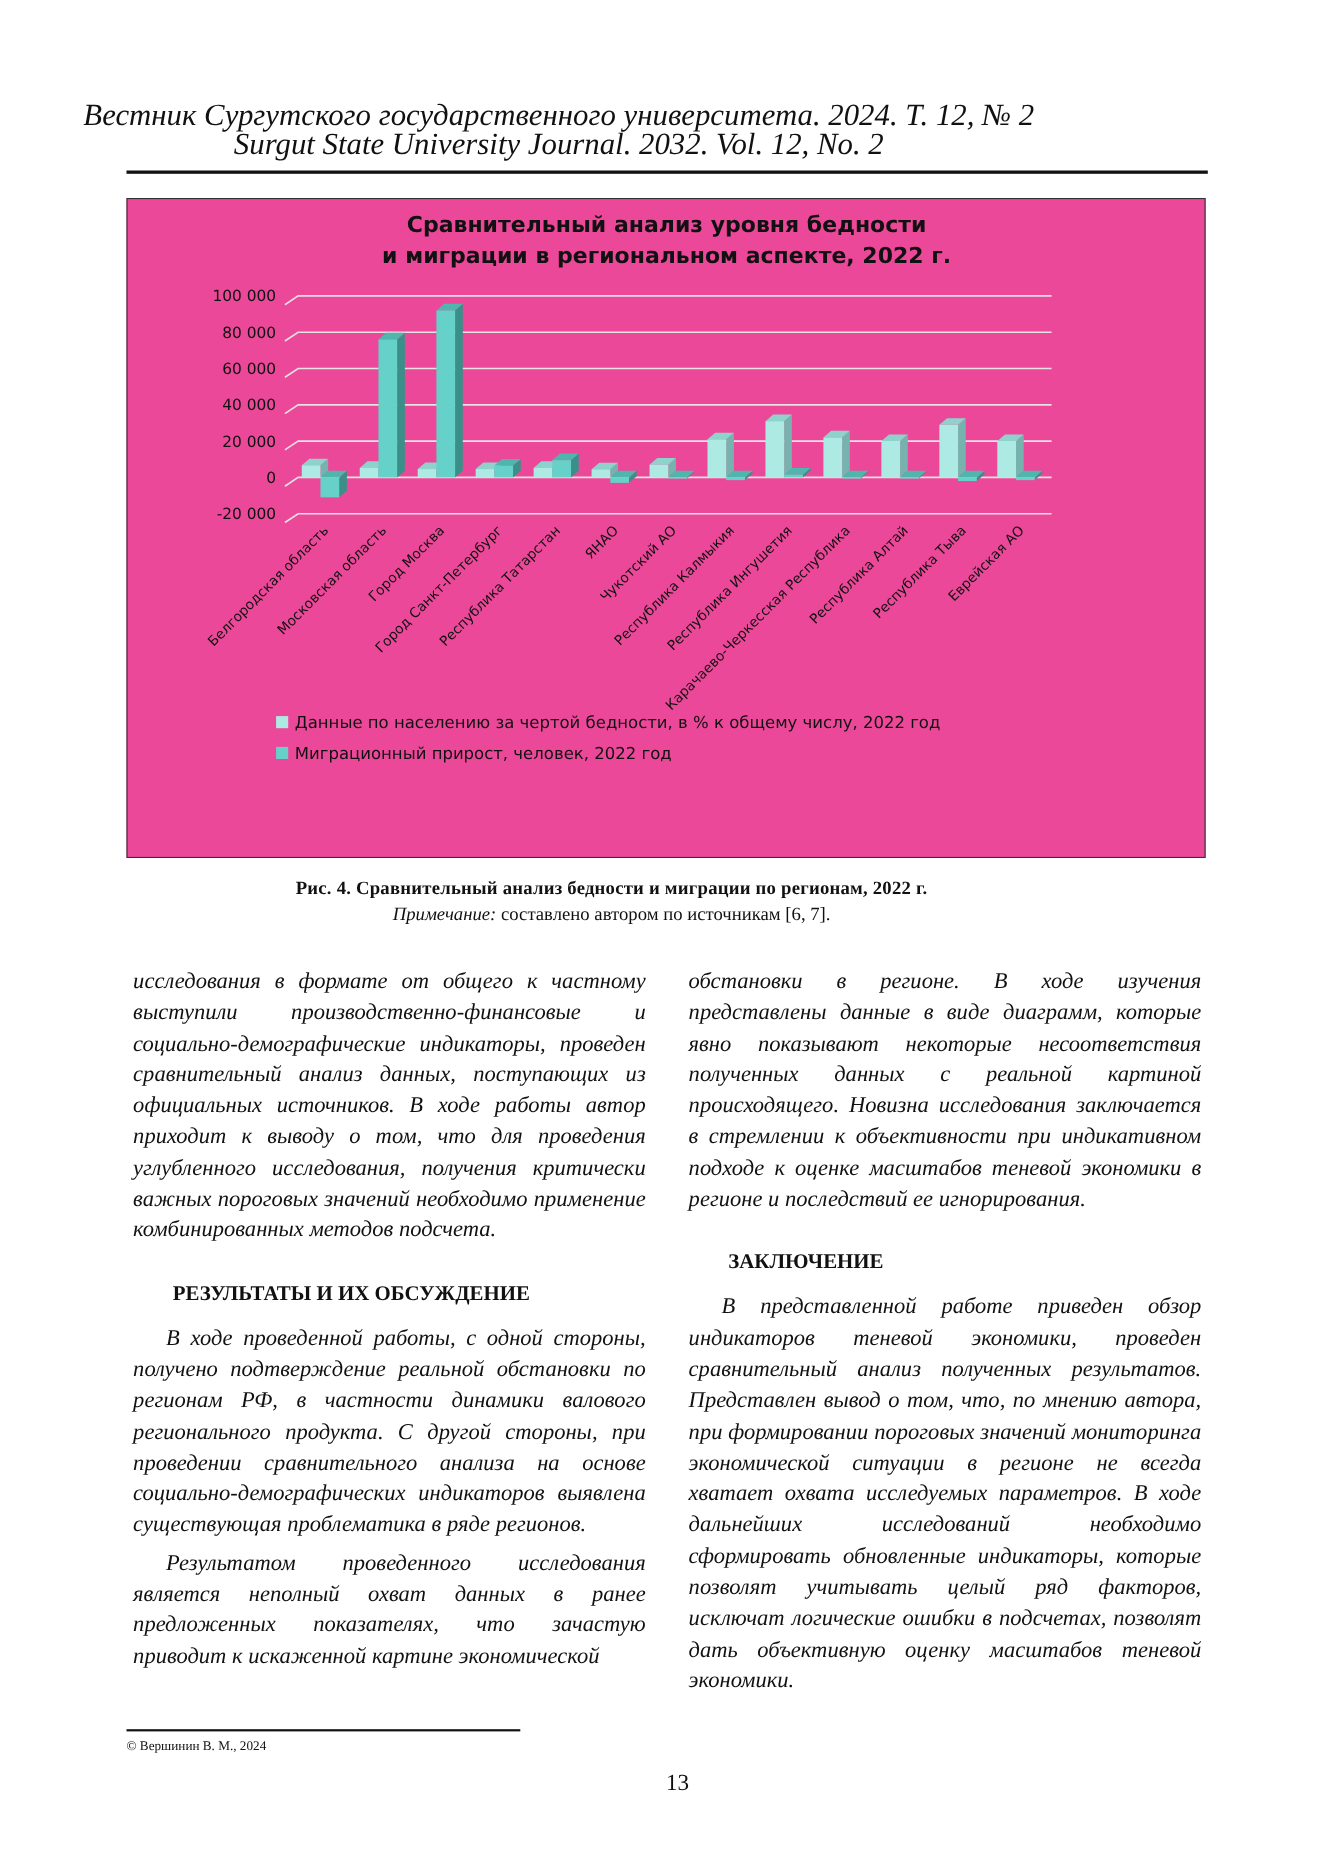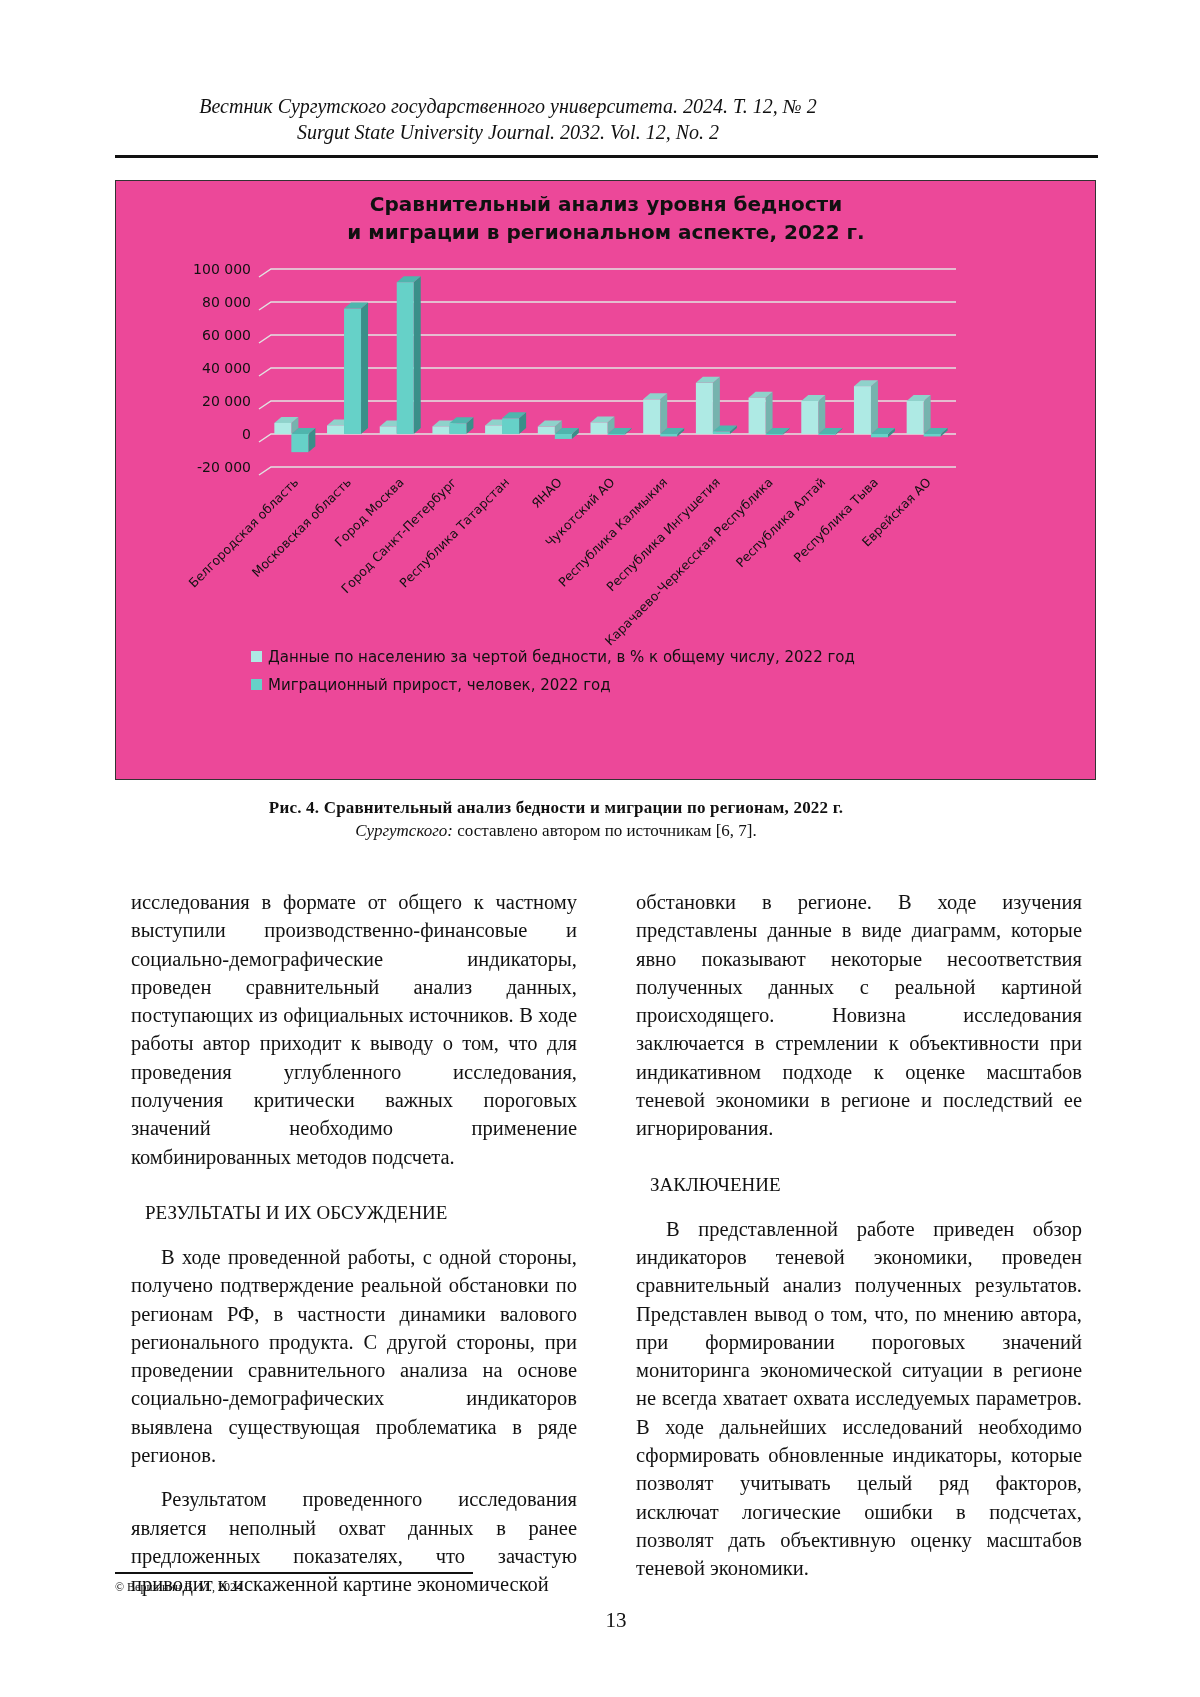--- a/index.html
+++ b/index.html
@@ -1,28 +1,28 @@
 <!DOCTYPE html>
 <html><head>
 <meta charset="utf-8">
 <style>
   html, body { margin:0; padding:0; background:#fff; }
   body { width:1200px; height:1697px; position:relative; overflow:hidden; color:#111; }
   .serif { font-family:"Liberation Serif","DejaVu Serif",serif; }
-  #header { position:absolute; left:0; top:93px; width:1016px; text-align:center; font-style:italic; font-size:20px; line-height:26px; }
+  #header { position:absolute; left:0; top:93px; width:1016px; text-align:center; font-style:italic; font-size:28px; line-height:26px; }
   #header-rule { position:absolute; left:115px; top:155px; width:983px; height:3px; background:#111; }
   #chart-box { position:absolute; left:115px; top:180px; width:981px; height:600px; border:1.5px solid #333; box-sizing:border-box; background:#ec4899; }
   #chart-svg { position:absolute; left:0; top:0; }
   #caption { position:absolute; left:0; top:796px; width:1112px; text-align:center; font-size:17px; line-height:23px; }
   #caption .fig { font-weight:bold; letter-spacing:0.2px; }
   #caption .note-label { font-style:italic; }
   .col { position:absolute; width:478px; font-size:20.5px; line-height:28.3px; text-align:justify; hyphens:manual; }
-  .col p { margin:16px; text-indent:0; }
+  .col p { margin:6px; text-indent:0;font-style:italic; }
   .col p.ind { text-indent:30px; }
-  .col h3 { margin:0; font-size:19px; font-weight:normal; padding-left:30px; line-height:28px; }
+  .col h3 { margin:12px; font-size:19px; font-weight:bold; padding-left:30px; line-height:28px; }
   #col-left { left:115px; top:872px; }
   #col-right { left:620px; top:872px; }
   .gap { height:12px; }
   #footnote-rule { position:absolute; left:115px; top:1572px; width:358px; height:2px; background:#111; }
   #footnote { position:absolute; left:115px; top:1580px; font-size:12px; }
   #page-number { position:absolute; left:0; top:1608px; width:1200px; text-align:center; font-size:21px;padding-left:16px; }
 </style>
 </head>
 <body>
 
@@ -205,21 +205,21 @@
       <rect x="135" y="470" width="11" height="11" fill="#aeeae4"></rect>
       <text x="152" y="481" font-family="DejaVu Sans, sans-serif" font-size="15" fill="#111">Данные по населению за чертой бедности, в % к общему числу, 2022 год</text>
       <rect x="135" y="498" width="11" height="11" fill="#66d1c8"></rect>
       <text x="152" y="509" font-family="DejaVu Sans, sans-serif" font-size="15" fill="#111">Миграционный прирост, человек, 2022 год</text>
     </g>
   </svg>
 </div>
 
 <div id="caption" class="serif">
   <div class="fig">Рис. 4. Сравнительный анализ бедности и миграции по регионам, 2022 г.</div>
-  <div><span class="note-label">Сургутского:</span><span> составлено автором по источникам [6, 7].</span></div>
+  <div><span class="note-label">Примечание:</span><span> составлено автором по источникам [6, 7].</span></div>
 </div>
 
 <div id="col-left" class="col serif">
   <p>исследования в формате от общего к частному выступили производственно-финансовые и социально-демографические индикаторы, проведен сравнительный анализ данных, поступающих из официальных источников. В ходе работы автор приходит к выводу о том, что для проведения углубленного исследования, получения критически важных пороговых значений необходимо применение комбинированных методов подсчета.</p>
   <div class="gap"></div>
   <h3>РЕЗУЛЬТАТЫ И ИХ ОБСУЖДЕНИЕ</h3>
   <p class="ind">В ходе проведенной работы, с одной стороны, получено подтверждение реальной обстановки по регионам РФ, в частности динамики валового регионального продукта. С другой стороны, при проведении сравнительного анализа на основе социально-демографических индикаторов выявлена существующая проблематика в ряде регионов.</p>
   <p class="ind" style="margin-top:4px">Результатом проведенного исследования является неполный охват данных в ранее предложенных показателях, что зачастую приводит к искаженной картине экономической</p>
 </div>
 

